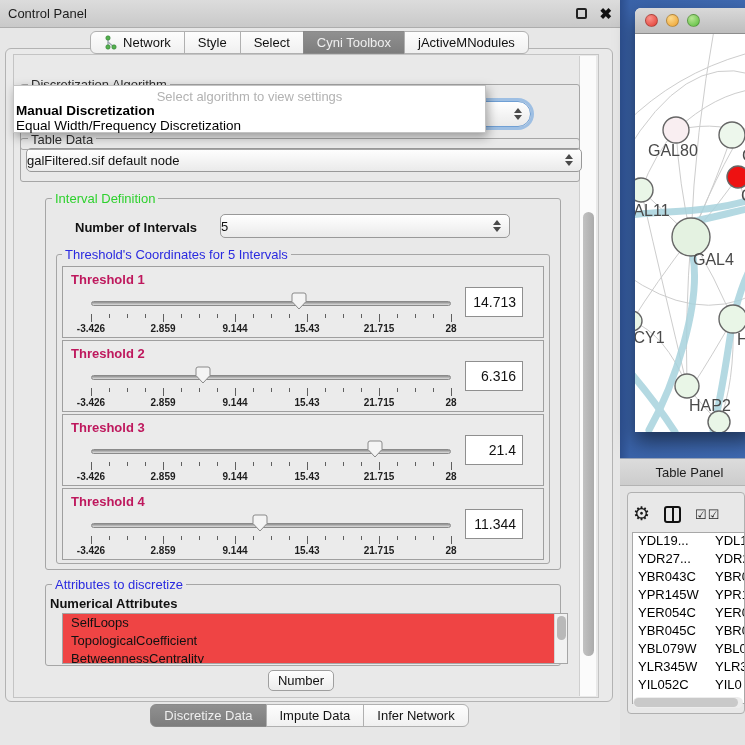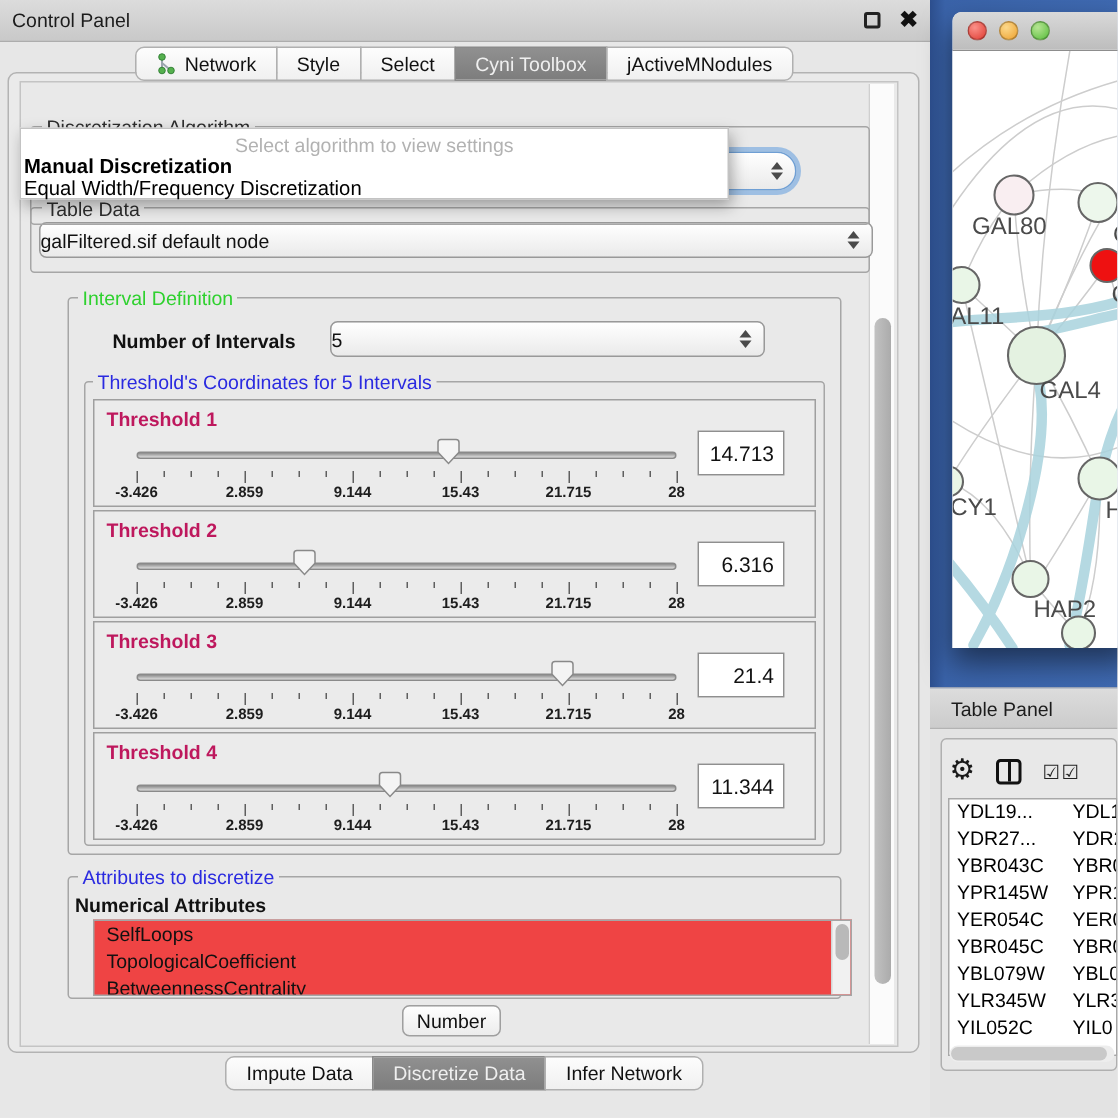--- a/index.html
+++ b/index.html
@@ -100,21 +100,21 @@
     border-radius:6px 0 0 0; display:flex; align-items:center; padding-left:10px; gap:8px; }
   .light { width:13px; height:13px; border-radius:50%; border:1px solid rgba(0,0,0,.25); }
   .light.red { background:radial-gradient(circle at 35% 30%, #fb9189, #df3b32); }
   .light.yellow { background:radial-gradient(circle at 35% 30%, #fcd98c, #eda12f); }
   .light.green { background:radial-gradient(circle at 35% 30%, #b7e594, #57bd3a); }
   .net-canvas { position:absolute; left:0; top:26px; width:110px; height:398px; background:#fff; overflow:hidden; }
 
   
   .tp-titlebar { position:absolute; left:620px; top:458px; width:125px; height:28px;
     background:linear-gradient(#dcdcdc,#cccccc); border-top:1px solid #98a2b5; border-bottom:1px solid #b3b3b3;
-    display:flex; align-items:center; padding-left:14px; font-size:13px; color:#1c1c1c; }
+    display:flex; align-items:center; padding-left:14px; font-size:13px; color:#1c1c1c;justify-content:center; }
   .tp-bg { position:absolute; left:620px; top:486px; width:125px; height:259px; background:#e3e3e3; }
   .tp-outer { position:absolute; left:627px; top:492px; width:118px; height:222px;
     background:#e8e8e8; border:1px solid #b0b0b0; border-radius:4px; }
   .tp-toolbar { position:absolute; left:633px; top:498px; width:112px; height:32px;
     display:flex; align-items:center; gap:14px; }
   .gear { font-size:19px; color:#1a1a1a; line-height:20px; }
   .colicon { width:17px; height:17px; border:2px solid #111; border-radius:3px; position:relative; }
   .colicon::after { content:""; position:absolute; left:6px; top:0; width:2px; height:13px; background:#111; }
   .checks { font-size:13px; color:#222; letter-spacing:1px; white-space:nowrap; }
   .tp-table { position:absolute; left:632px; top:532px; width:113px; height:172px;
@@ -368,25 +368,25 @@
       <div class="list-item">TopologicalCoefficient</div>
       <div class="list-item">BetweennessCentrality</div>
       <div class="list-scroll">
         <div class="thumb"></div>
       </div>
     </div>
 
   <div class="apply-btn">Number</div>
 
   <div class="tabbar bottom" id="bottom-tabs">
+      <div class="seg-tab sel">
+        <span>Discretize Data</span>
+      </div>
       <div class="seg-tab">
         <span>Impute Data</span>
-      </div>
-      <div class="seg-tab sel">
-        <span>Discretize Data</span>
       </div>
       <div class="seg-tab">
         <span>Infer Network</span>
       </div>
     </div>
 
   <div class="desktop"></div>
   <div class="mac-window">
     <div class="mac-titlebar">
       <span class="light red"></span>

